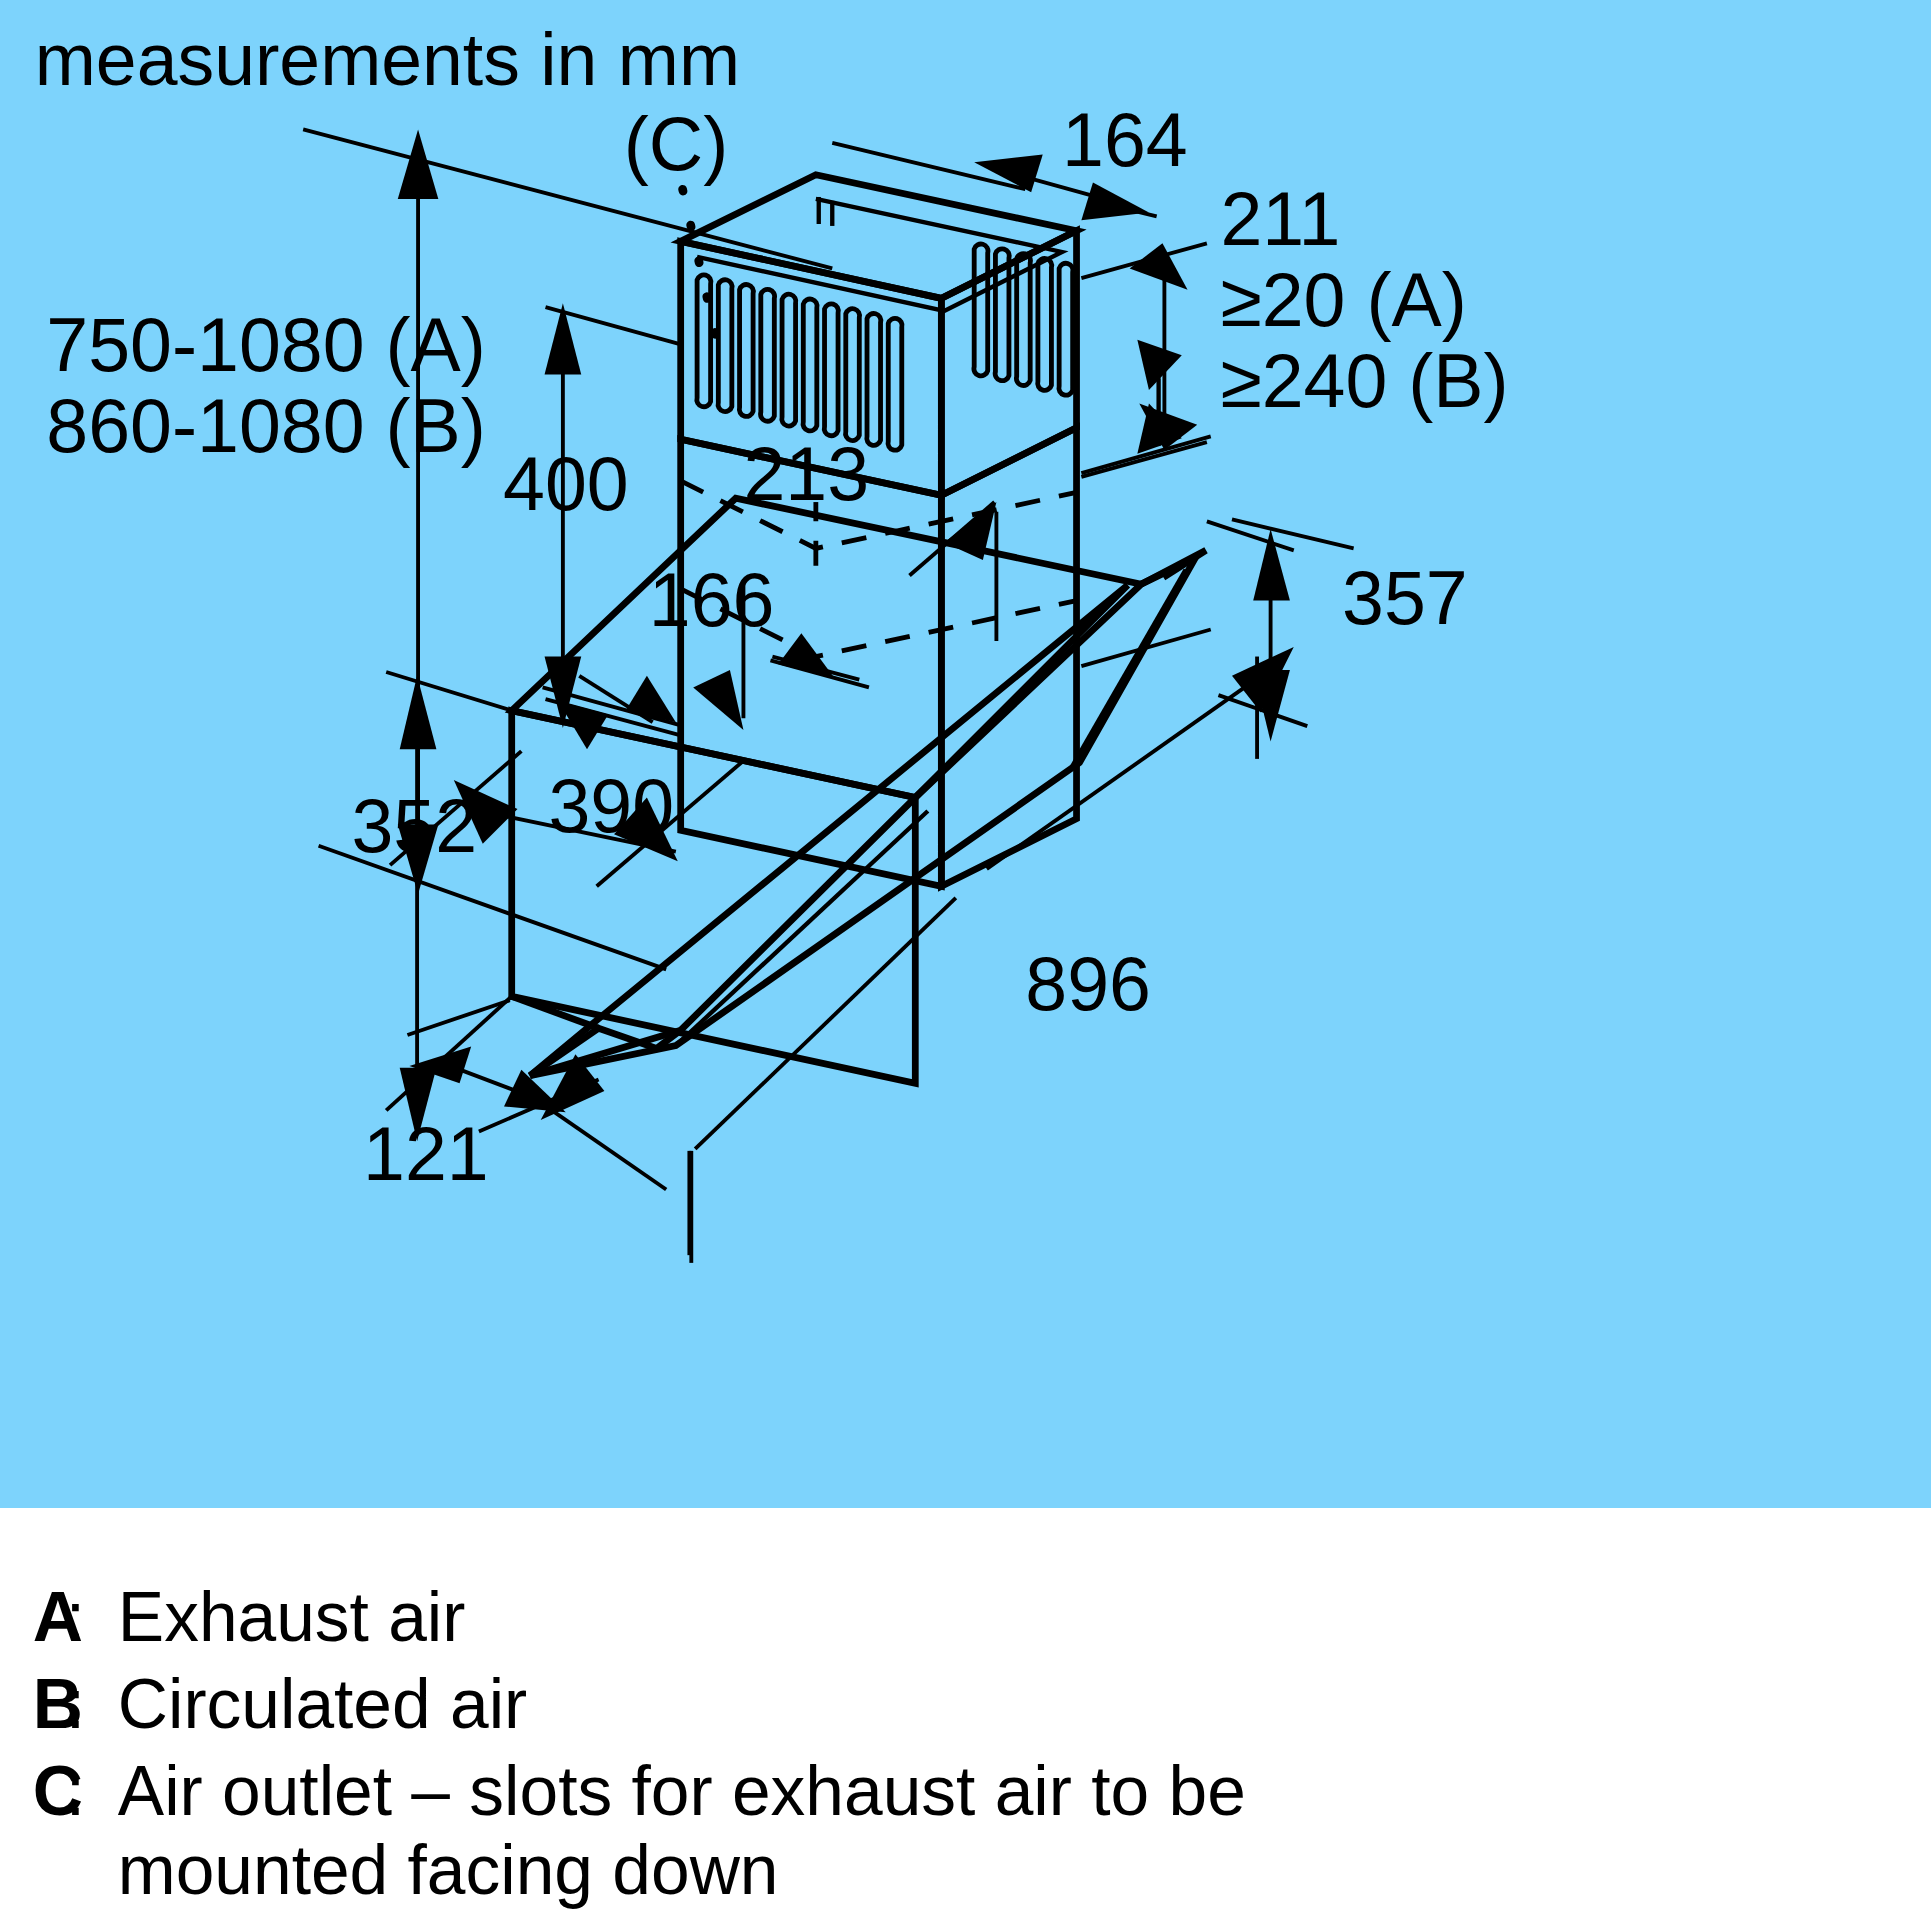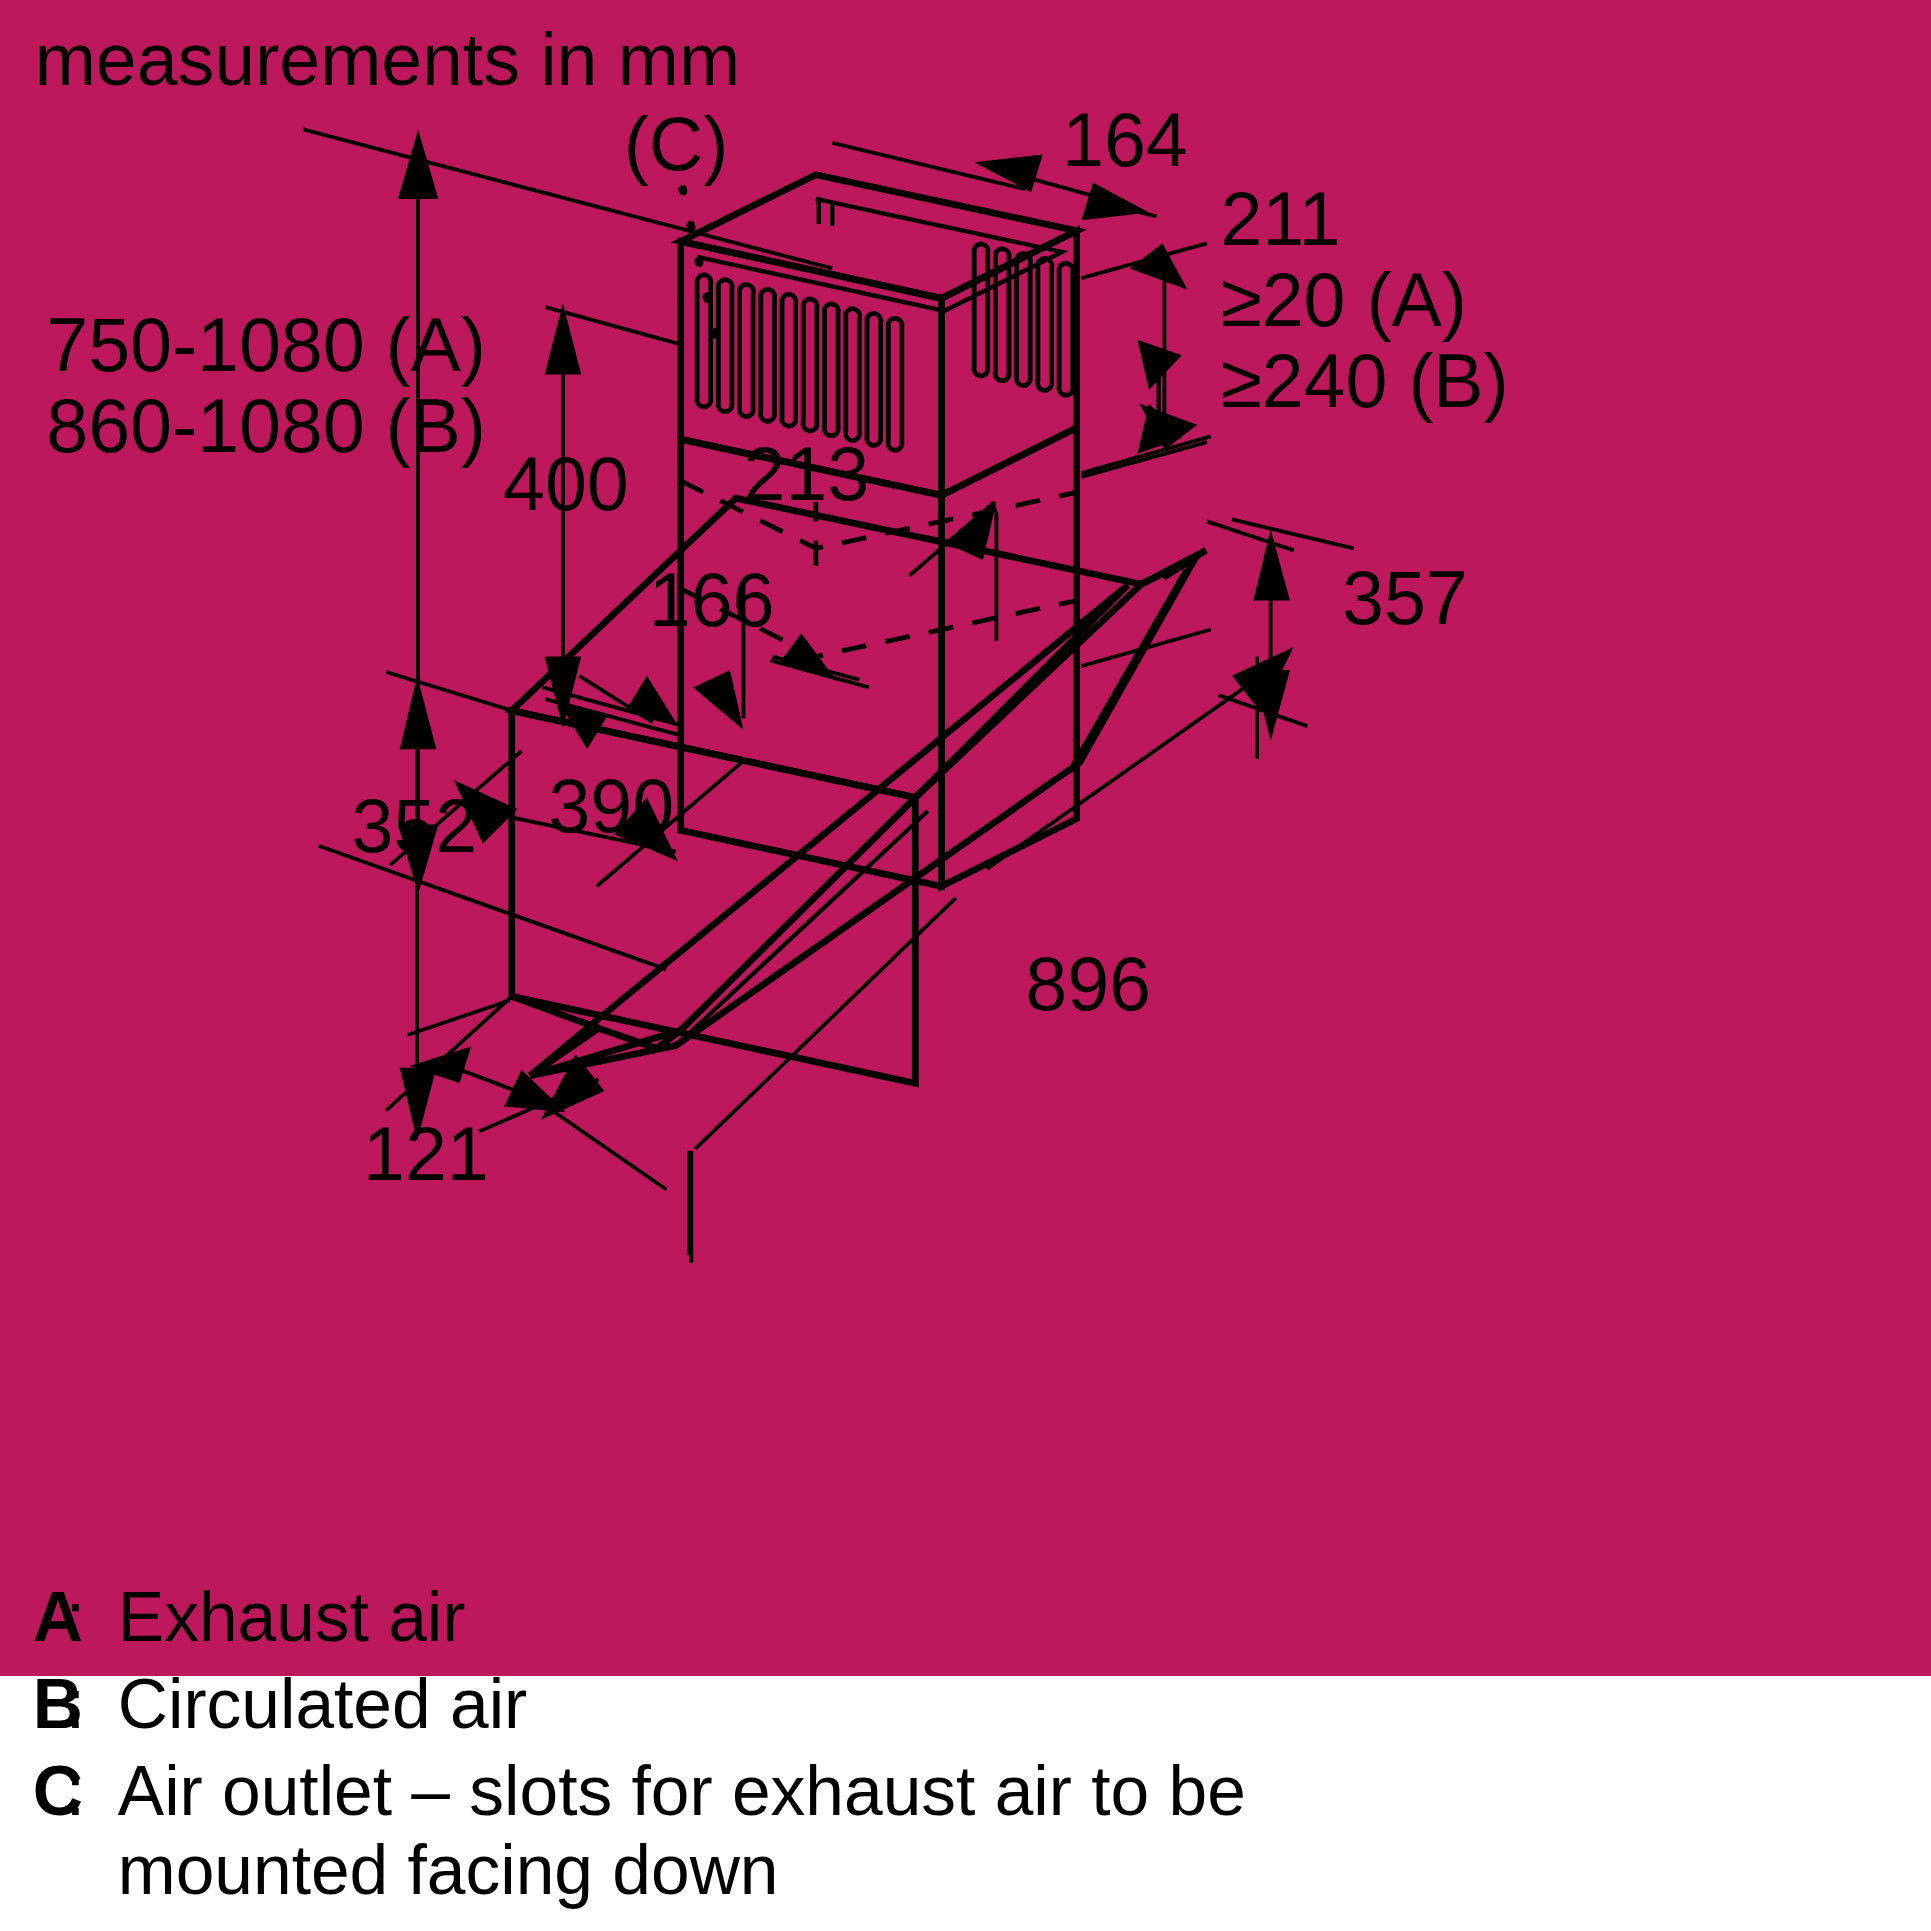--- a/index.html
+++ b/index.html
@@ -10,22 +10,22 @@
   body {
     width: 1931px;
     height: 1931px;
     font-family: "Liberation Sans", sans-serif;
     color: #000000;
     overflow: hidden;
   }
   #sheet {
     position: relative;
     width: 1931px;
-    height: 1676px;
-    background: #be185d;
+    height: 1508px;
+    background: #7dd3fc;
   }
   #drawing {
     position: absolute;
     left: 0;
     top: 0;
     width: 1931px;
     height: 1931px;
     display: block;
   }
   .dim-text {

